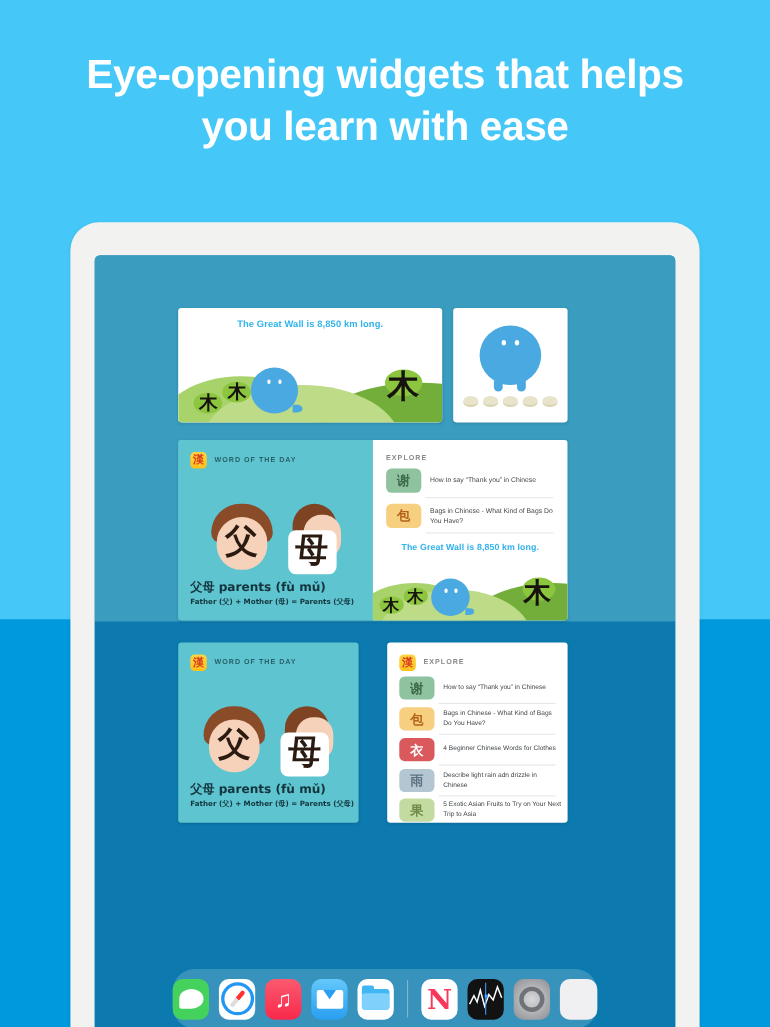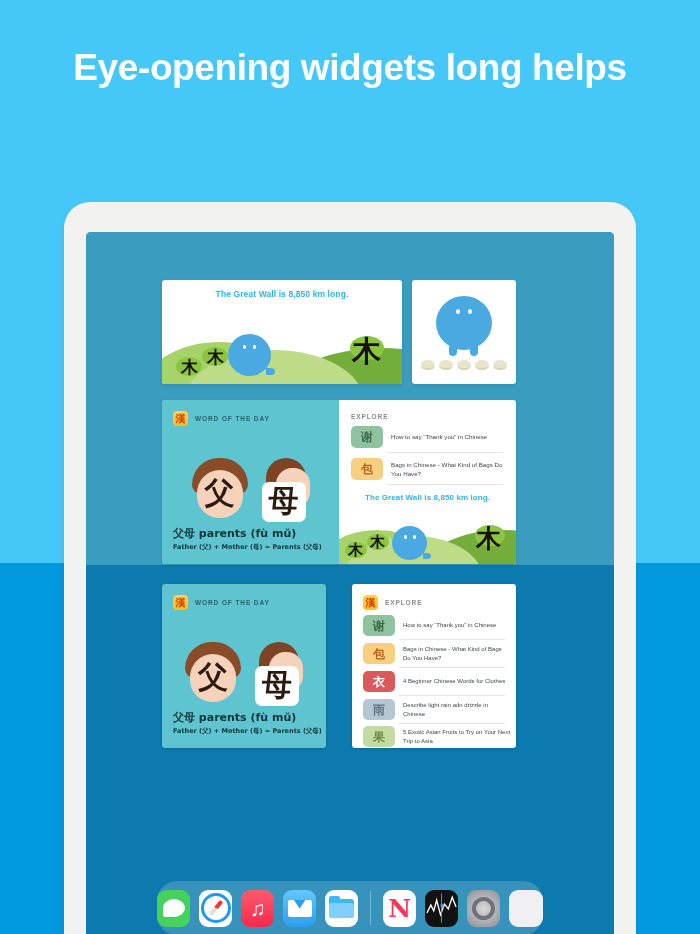--- a/index.html
+++ b/index.html
@@ -139,21 +139,22 @@
                display:flex; align-items:center; justify-content:center; overflow:hidden; }
   .dock-sep { width:1px; height:34px; background:rgba(255,255,255,.35); margin:0 3px; }
 </style>
 </head>
 <body>
 
 <div id="bg-top"></div>
 <div id="bg-bottom"></div>
 
 <div id="headline">
-  <span>Eye-opening widgets long helps</span>
+  <span>Eye-opening widgets that helps</span>
+  <span>you learn with ease</span>
 </div>
 
 <div id="tablet">
   <div id="screen">
     <div id="screen-top"></div>
     <div id="screen-bottom"></div>
 
     <div class="widget" id="w-scene">
       <div class="scene-caption">The Great Wall is 8,850 km long.</div>
       <div class="scene-art">

